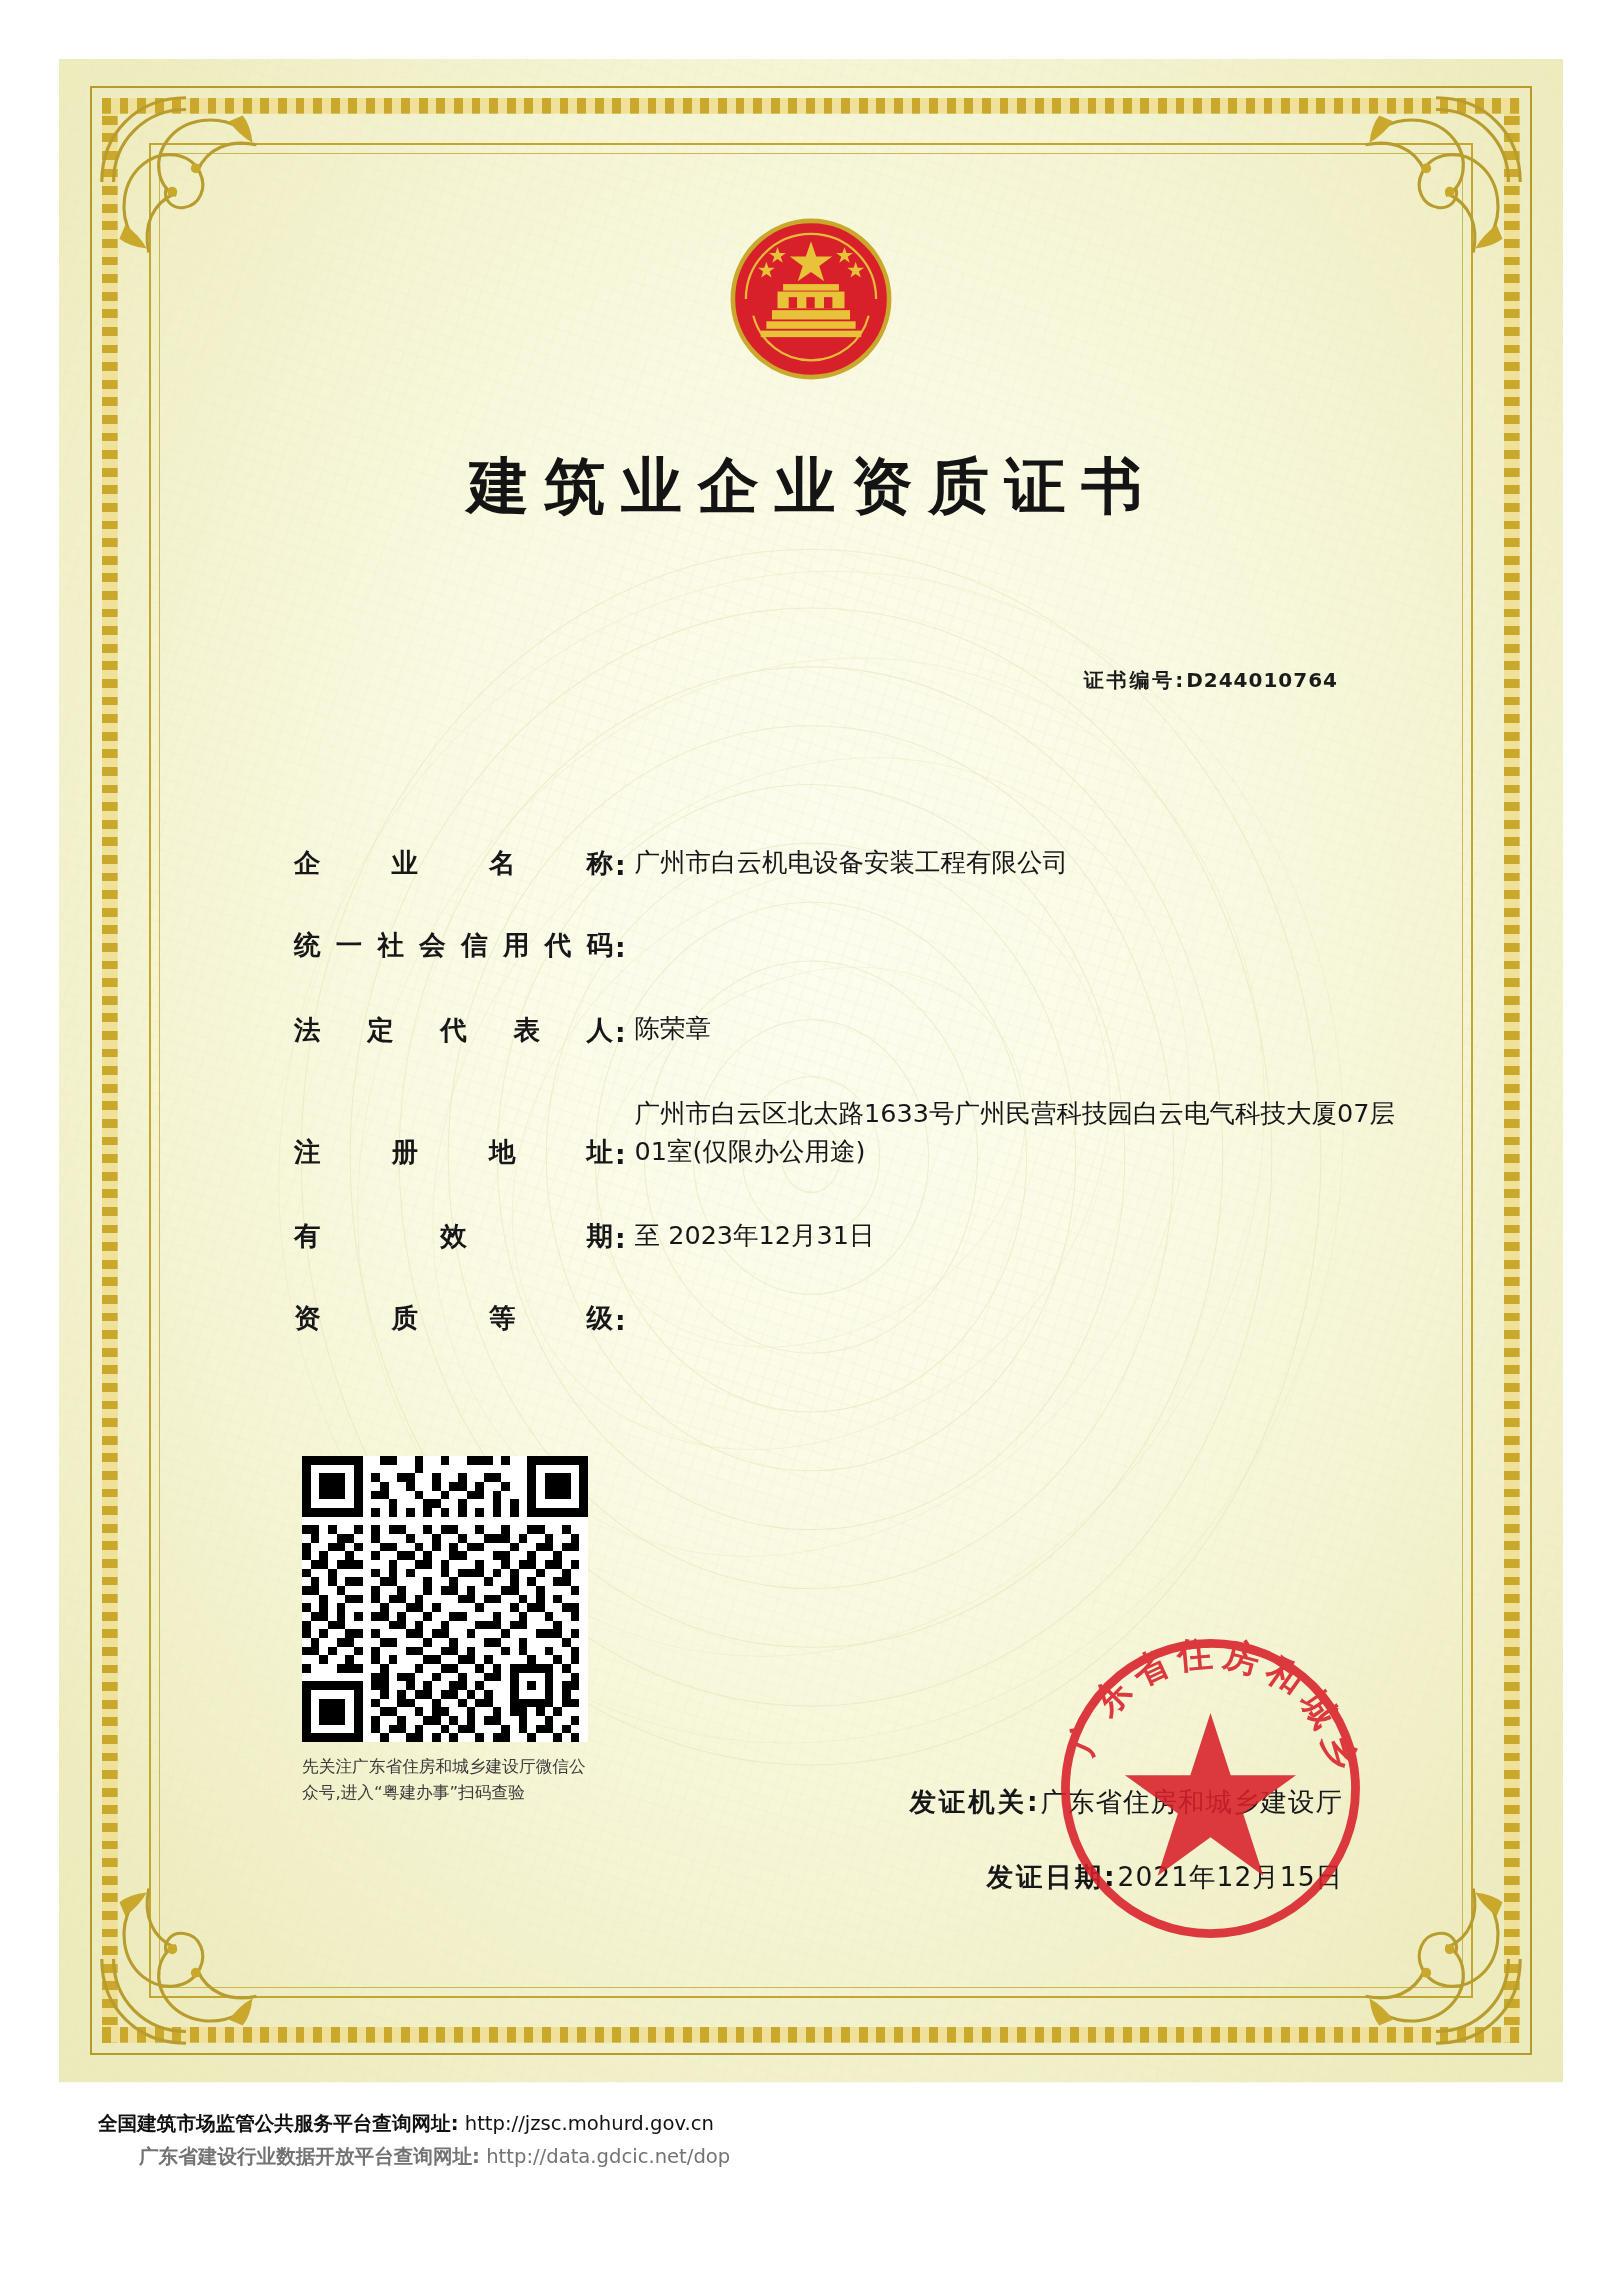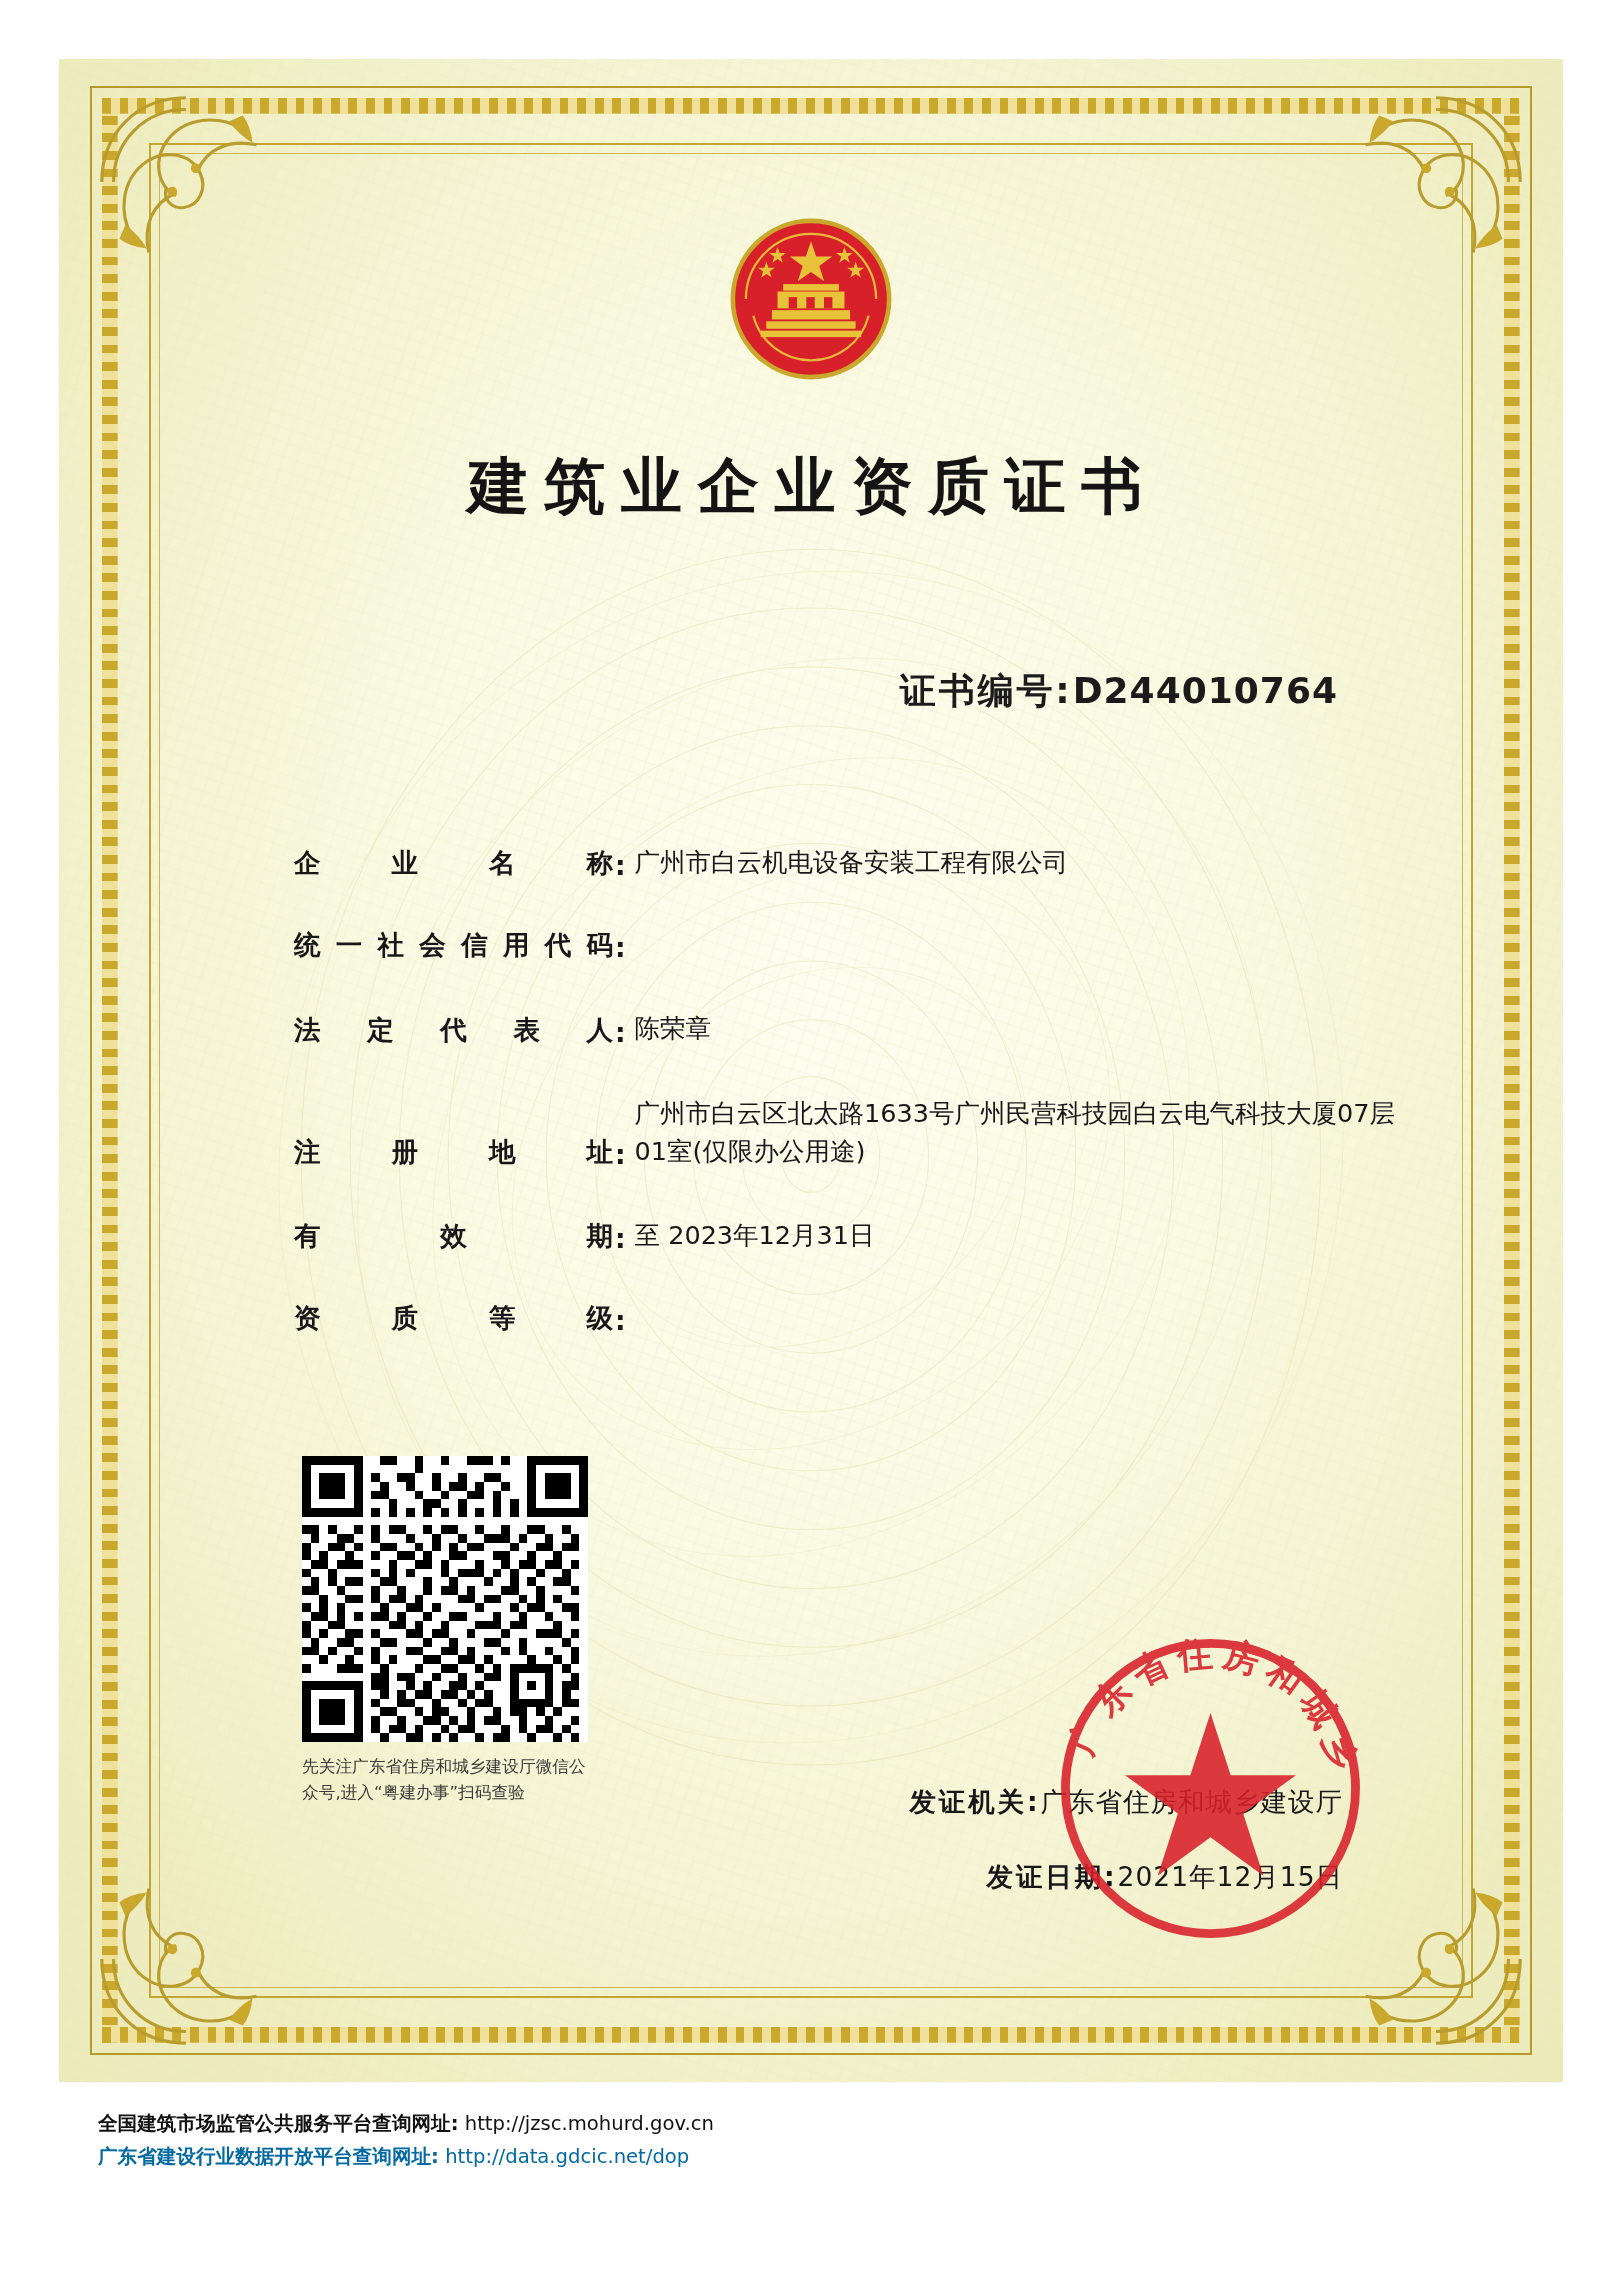--- a/index.html
+++ b/index.html
@@ -116,21 +116,21 @@
     letter-spacing: 15.7px;
     color: #141414;
     text-indent: 15.7px;
   }
 
   
   .cert-no {
     position: absolute;
     right: 225px;
     top: 608px;
-    font-size: 36px;
+    font-size: 20px;
     color: #1b1b1b;
     letter-spacing: 1px;
     white-space: nowrap;
   }
   .cert-no .label { font-weight: bold; letter-spacing: 2.9px; }
   .cert-no .value { font-weight: bold; }
 
   
   .fields {
     position: absolute;
@@ -238,21 +238,21 @@
     position: absolute;
     left: 98px;
     top: 2107px;
     font-size: 19.6px;
     line-height: 1.7;
     color: #111;
   }
   .footer .line { white-space: nowrap; }
   .footer .bold { font-weight: bold; }
   .footer .url { font-weight: normal; text-align: center; }
-  .footer .line2 { color: #0369a1; }
+  .footer .line2 { color: #737373; margin-left: 41px; }
 </style>
 </head>
 <body>
 
 <div class="cert-page">
 
   <svg class="guilloche" viewBox="0 0 1534 2064" preserveAspectRatio="none">
     <defs>
       <radialGradient id="gg" cx="50%" cy="46%" r="62%">
         <stop offset="0%" stop-color="#ffffff" stop-opacity="0"></stop>

